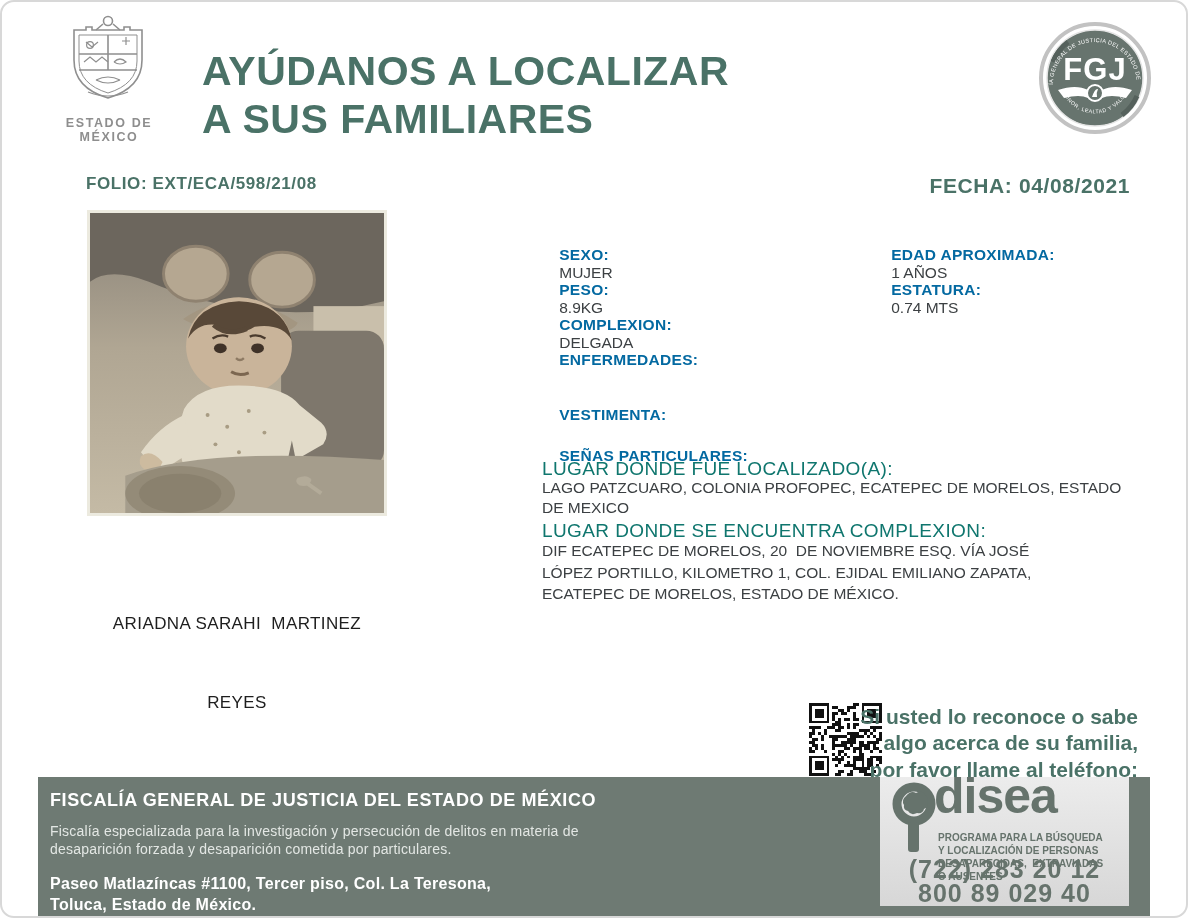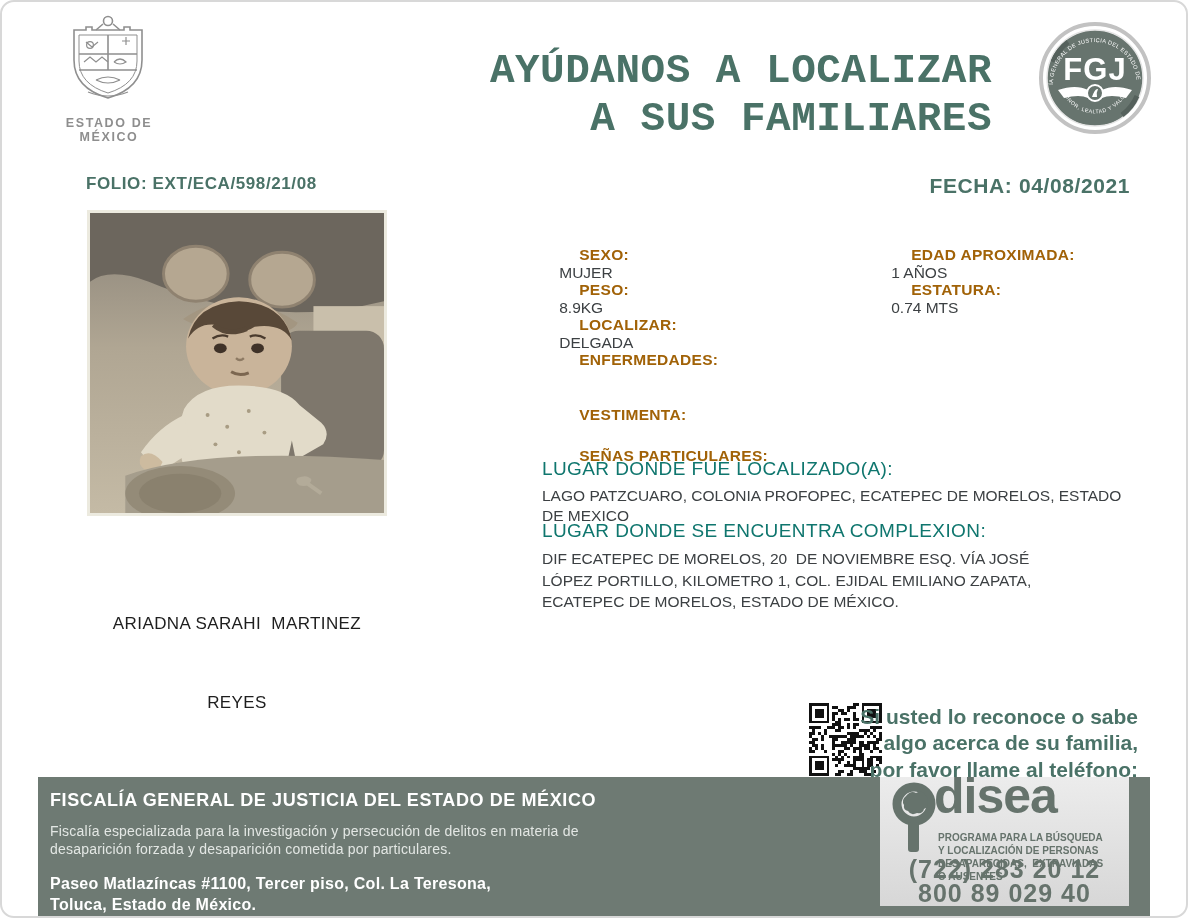--- a/index.html
+++ b/index.html
@@ -5,38 +5,38 @@
   html,body{margin:0;padding:0;background:#fff;}
   .poster{
     position:relative;width:1188px;height:918px;box-sizing:border-box;
     background:#fff;border:2px solid #d8d8d8;border-radius:14px;overflow:hidden;
     font-family:"Liberation Sans",sans-serif;color:#3c4043;
   }
   
   .escudo{position:absolute;left:58px;top:12px;width:96px;height:100px;}
   .estado-caption{position:absolute;left:34px;top:114px;width:146px;text-align:center;
     font-size:12.5px;font-weight:bold;letter-spacing:1.6px;color:#8e8e8e;}
-  .main-title{position:absolute;left:200px;top:46px;width:790px;text-align:right;
-    font-size:41px;font-weight:800;color:#4a7267;line-height:1.17;letter-spacing:.5px;font-family:Liberation Mono, monospace;}
+  .main-title{position:absolute;left:200px;top:46px;width:790px;text-align:left;
+    font-size:41px;font-weight:800;color:#4a7267;line-height:1.17;letter-spacing:.5px;}
   .fgj-logo{position:absolute;left:1036px;top:12px;width:114px;height:128px;}
   
   .folio{position:absolute;left:84px;top:172px;font-size:17px;font-weight:bold;color:#4a7267;letter-spacing:.6px;}
   .fecha{position:absolute;right:56px;top:172px;font-size:21px;font-weight:bold;color:#4a7267;letter-spacing:.6px;}
   
   .photo{position:absolute;left:85px;top:208px;width:300px;height:306px;
     border:3px solid #eceadf;box-sizing:border-box;background:#b6aa96;}
   .photo svg{display:block;width:100%;height:100%;}
   .person-name{position:absolute;left:70px;top:556px;width:330px;text-align:center;
     font-size:17px;font-weight:normal;color:#1e1e1e;line-height:1.55;letter-spacing:.4px;white-space:pre-wrap;}
   
   .f-row{position:absolute;font-size:15.5px;white-space:pre-wrap;}
-  .f-row .lbl{font-weight:bold;color:#a16207;letter-spacing:.3px;margin-left:20px;}
+  .f-row .lbl{font-weight:bold;color:#0369a1;letter-spacing:.3px;}
   .f-row .val{color:#3c4043;}
   .loc-lbl{position:absolute;font-size:19px;color:#0f766e;letter-spacing:.4px;}
-  .loc-val{position:absolute;font-size:15.5px;color:#3c4043;white-space:pre-wrap;margin-top:8px;}
+  .loc-val{position:absolute;font-size:15.5px;color:#3c4043;white-space:pre-wrap;}
   
   .qr{position:absolute;left:807px;top:701px;width:73px;height:73px;background:#fff;}
   .qr svg{display:block;width:100%;height:100%;}
   .qr-caption{position:absolute;right:48px;top:702px;width:290px;text-align:right;
     font-size:21px;font-weight:bold;color:#4a7267;line-height:1.26;}
   
   .footer{position:absolute;left:36px;right:36px;top:775px;bottom:0;background:#6e7a73;}
   .org-title{position:absolute;left:12px;top:13px;font-size:18px;font-weight:bold;color:#fff;letter-spacing:.6px;}
   .org-desc{position:absolute;left:12px;top:46px;width:548px;font-size:14px;color:#e3e7e4;line-height:1.28;letter-spacing:.2px;}
   .org-addr{position:absolute;left:12px;top:96px;font-size:16px;font-weight:bold;color:#fff;line-height:1.32;letter-spacing:.3px;}
@@ -156,21 +156,21 @@
 
   <div class="f-row" style="left:540px;top:226px">
     <span class="lbl">SEXO:</span>
     <span class="val">MUJER</span>
   </div>
   <div class="f-row" style="left:540px;top:261px">
     <span class="lbl">PESO:</span>
     <span class="val">8.9KG</span>
   </div>
   <div class="f-row" style="left:540px;top:296px">
-    <span class="lbl">LOCALIZAR:</span>
+    <span class="lbl">COMPLEXION:</span>
     <span class="val">DELGADA</span>
   </div>
   <div class="f-row" style="left:540px;top:331px">
     <span class="lbl">ENFERMEDADES:</span>
     <span class="val"></span>
   </div>
   <div class="f-row" style="left:540px;top:386px">
     <span class="lbl">VESTIMENTA:</span>
     <span class="val"></span>
   </div>

